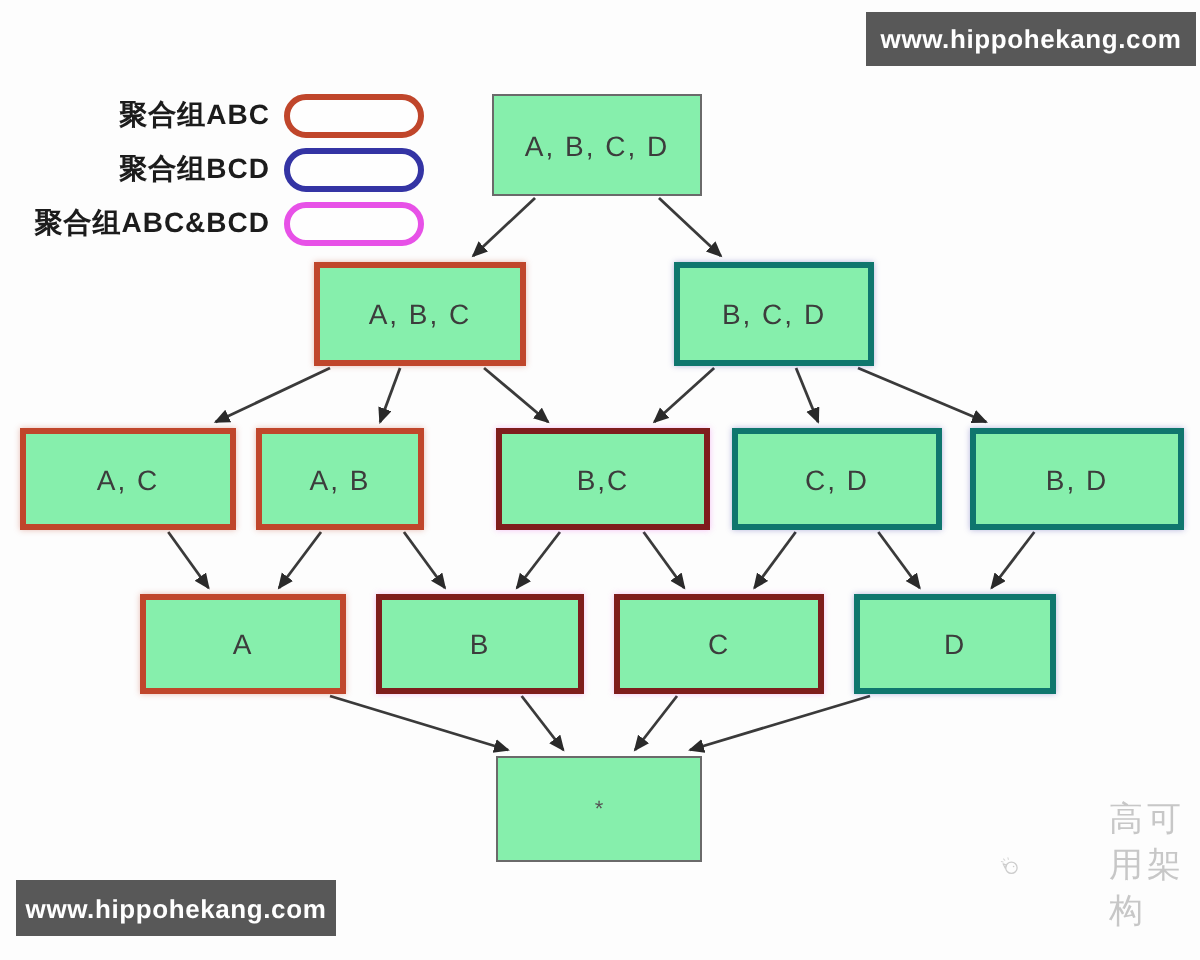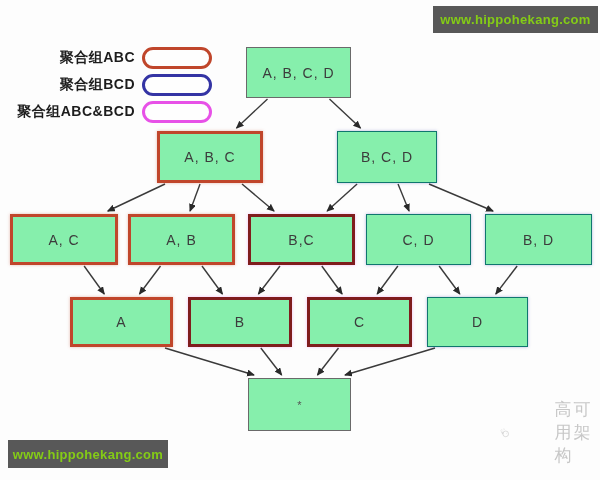--- a/index.html
+++ b/index.html
@@ -8,49 +8,49 @@
 
   
   #edges-layer { position:absolute; left:0; top:0; width:600px; height:480px; z-index:1; }
   #edges-layer line { stroke:#3a3a3a; stroke-width:1.4; }
 
   
   .node { position:absolute; z-index:2; background:#86efac; display:flex; align-items:center; justify-content:center; }
   .node span { font-size:14px; color:#3c3c3c; letter-spacing:1px; }
   .g-none { border:1.6px solid #6a6a6a; }
   .g-abc  { border:3px solid #c0462b; box-shadow:0 0 3px rgba(192,70,43,.35); }
-  .g-bcd  { border:1px solid #0f766e; box-shadow:0 0 3px rgba(52,52,164,.35); }
+  .g-bcd  { border:3px solid #0f766e; box-shadow:0 0 3px rgba(52,52,164,.35); }
   .g-both { border:3px solid #7f1d1d; box-shadow:0 0 3px rgba(231,81,231,.35); }
 
   #n-abcd { left:246px; top:47px;  width:105px; height:51px; }
   #n-abc  { left:157px; top:131px; width:106px; height:52px; }
   #n-bcd  { left:337px; top:131px; width:100px; height:52px; }
   #n-ac   { left:10px;  top:214px; width:108px; height:51px; }
-  #n-ab   { left:128px; top:214px; width:107px; height:51px;align-items:center; }
+  #n-ab   { left:128px; top:214px; width:84px; height:51px;align-items:center; }
   #n-bc   { left:248px; top:214px; width:107px; height:51px; }
   #n-cd   { left:366px; top:214px; width:105px; height:51px; }
   #n-bd   { left:485px; top:214px; width:107px; height:51px; }
   #n-a    { left:70px;  top:297px; width:103px; height:50px; }
   #n-b    { left:188px; top:297px; width:104px; height:50px; }
   #n-c    { left:307px; top:297px; width:105px; height:50px; }
   #n-d    { left:427px; top:297px; width:101px; height:50px; }
   #n-star { left:248px; top:378px; width:103px; height:53px; }
   #n-star span { font-size:11px; color:#555; letter-spacing:0; }
 
   
   .legend { position:absolute; left:8px; top:47px; z-index:3; }
   .legend-row { display:flex; align-items:center; height:22px; margin-bottom:5px; }
   .legend-label { display:inline-block; width:127px; text-align:right; font-size:14px; font-weight:bold; color:#1c1c1c; letter-spacing:0.5px; }
   .pill { display:inline-block; width:70px; height:22px; border-radius:11px; background:#fefefe; margin-left:7px; }
   .p-abc  { border:3px solid #c0462b; }
   .p-bcd  { border:3px solid #3434a4; }
   .p-both { border:3px solid #e751e7; }
 
   
-  .banner { position:absolute; z-index:4; background:#585858; color:#84cc16; display:flex; align-items:center; justify-content:center; font-size:13px; font-weight:600; letter-spacing:0.3px; }
+  .banner { position:absolute; z-index:4; background:#585858; color:#ffffff; display:flex; align-items:center; justify-content:center; font-size:13px; font-weight:600; letter-spacing:0.3px; }
   .banner-top    { left:433px; top:6px;   width:165px; height:27px; }
   .banner-bottom { left:8px;   top:440px; width:160px; height:28px; }
 
   
   .brand { position:absolute; left:500px; top:398px; z-index:4; display:flex; align-items:center;gap:40px; }
   .brand-text { font-size:17px; color:#c7c7c7; letter-spacing:2px; margin-left:4px; }
   .brand-icon { width:22px; height:22px; }
 </style>
 </head>
 <body>

